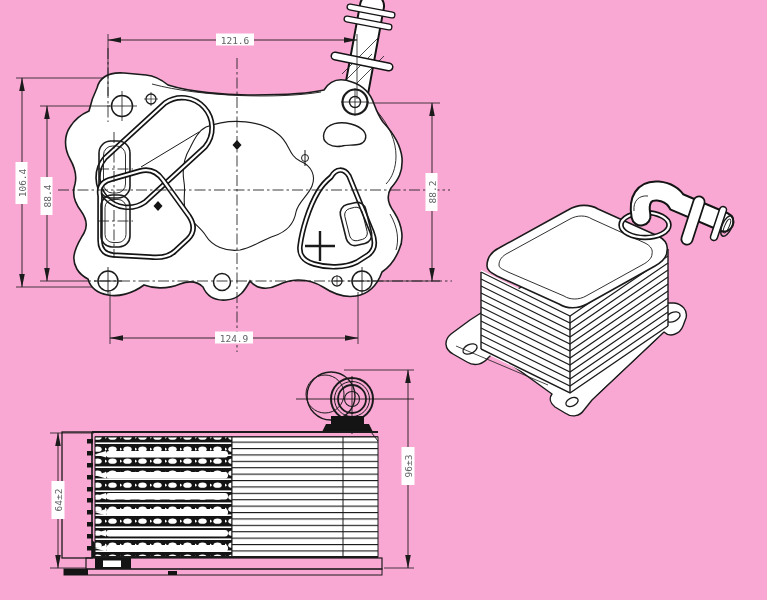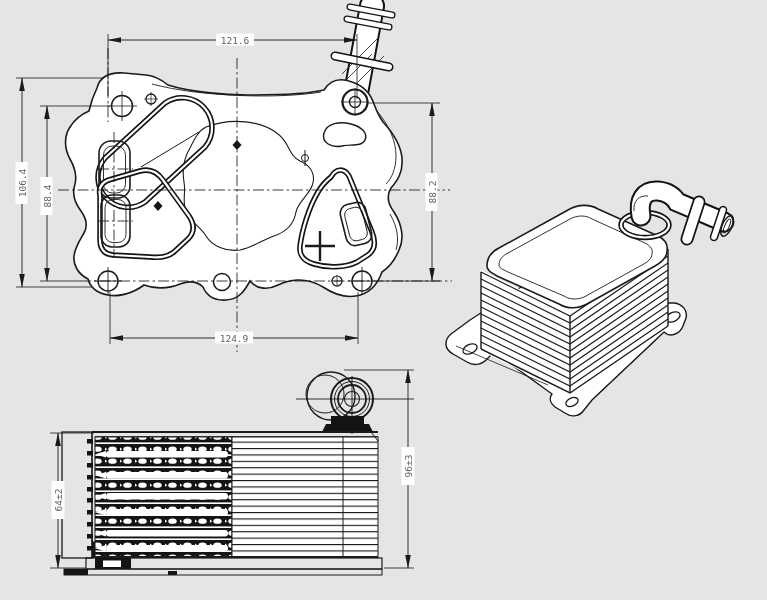--- a/index.html
+++ b/index.html
@@ -1,16 +1,16 @@
 <!DOCTYPE html>
 <html><head>
 <meta charset="utf-8">
 <style>
   html,body{margin:0;padding:0;background:#fff;}
-  #canvas{position:relative;width:767px;height:600px;background:#e5e5e5;overflow:hidden;}
+  #canvas{position:relative;width:767px;height:600px;background:#f9a8d4;overflow:hidden;}
   svg{display:block;}
   svg text{font-family:"DejaVu Sans Mono","Liberation Mono",monospace;font-size:9.5px;fill:#5f6266;}
   .ln{stroke:#1b1b1b;fill:none;}
   .dim{stroke:#1b1b1b;stroke-width:0.9;fill:none;}
   .ext{stroke:#1b1b1b;stroke-width:0.8;fill:none;}
   .cl{stroke:#1b1b1b;stroke-width:0.85;fill:none;stroke-dasharray:11 3 2.5 3;}
   .gk{stroke:#141414;stroke-width:5.5;fill:none;stroke-linejoin:round;}
   .gkw{stroke:#ffffff;stroke-width:2.2;fill:none;stroke-linejoin:round;}
   .tubeB{stroke:#141414;fill:none;stroke-linecap:round;}
   .tubeW{stroke:#ffffff;fill:none;stroke-linecap:round;}

